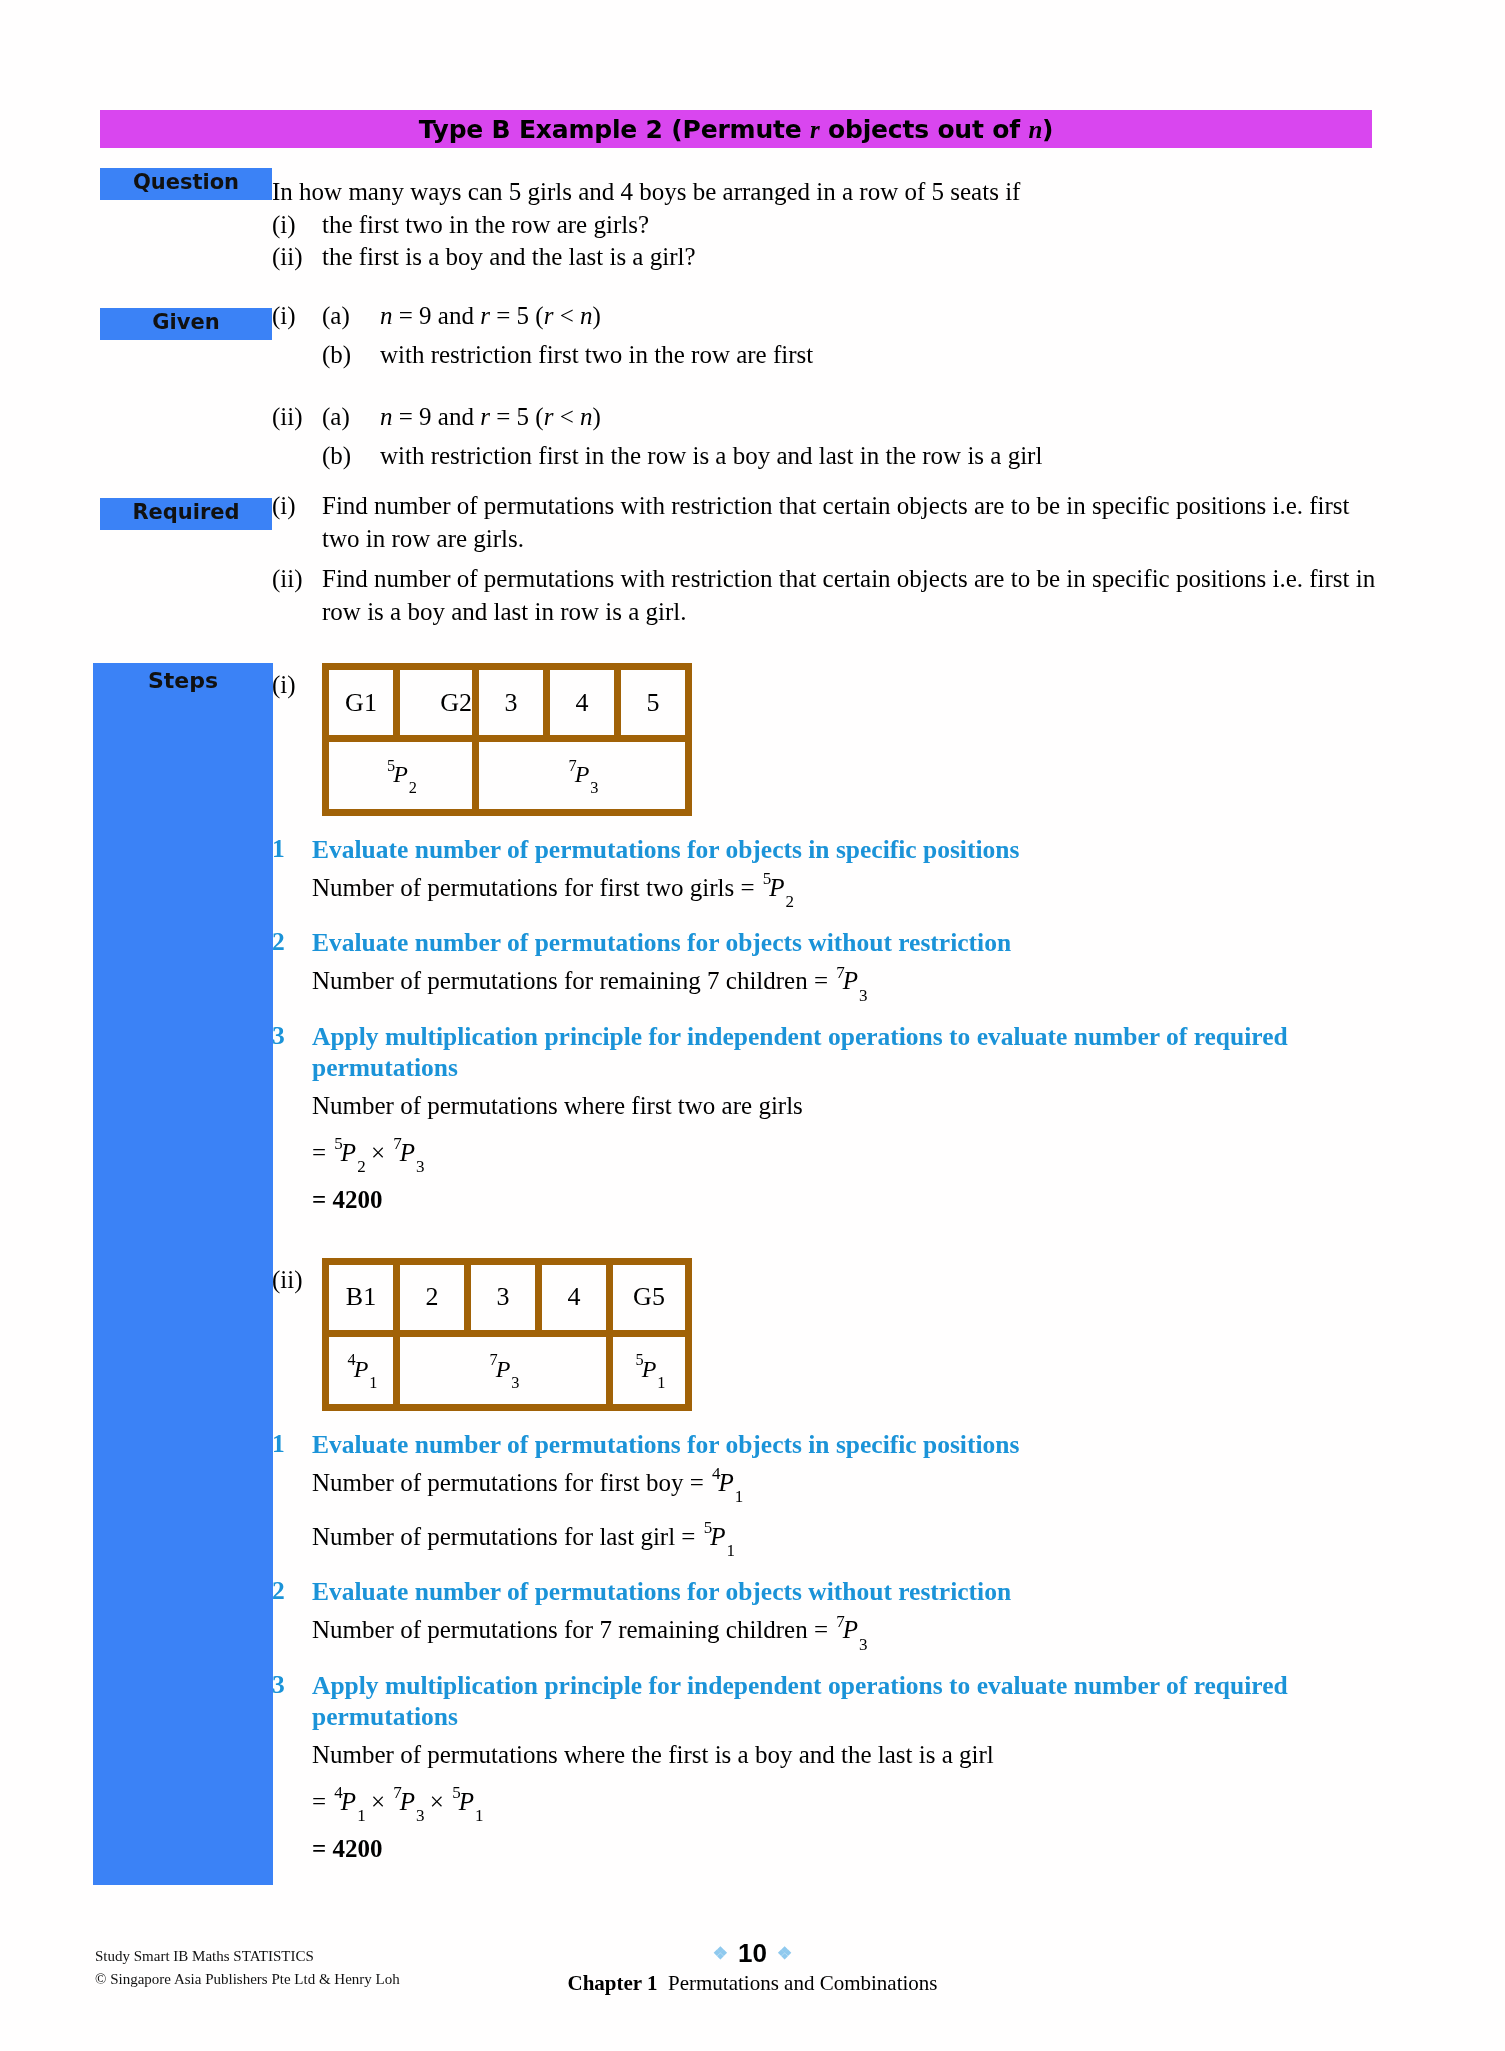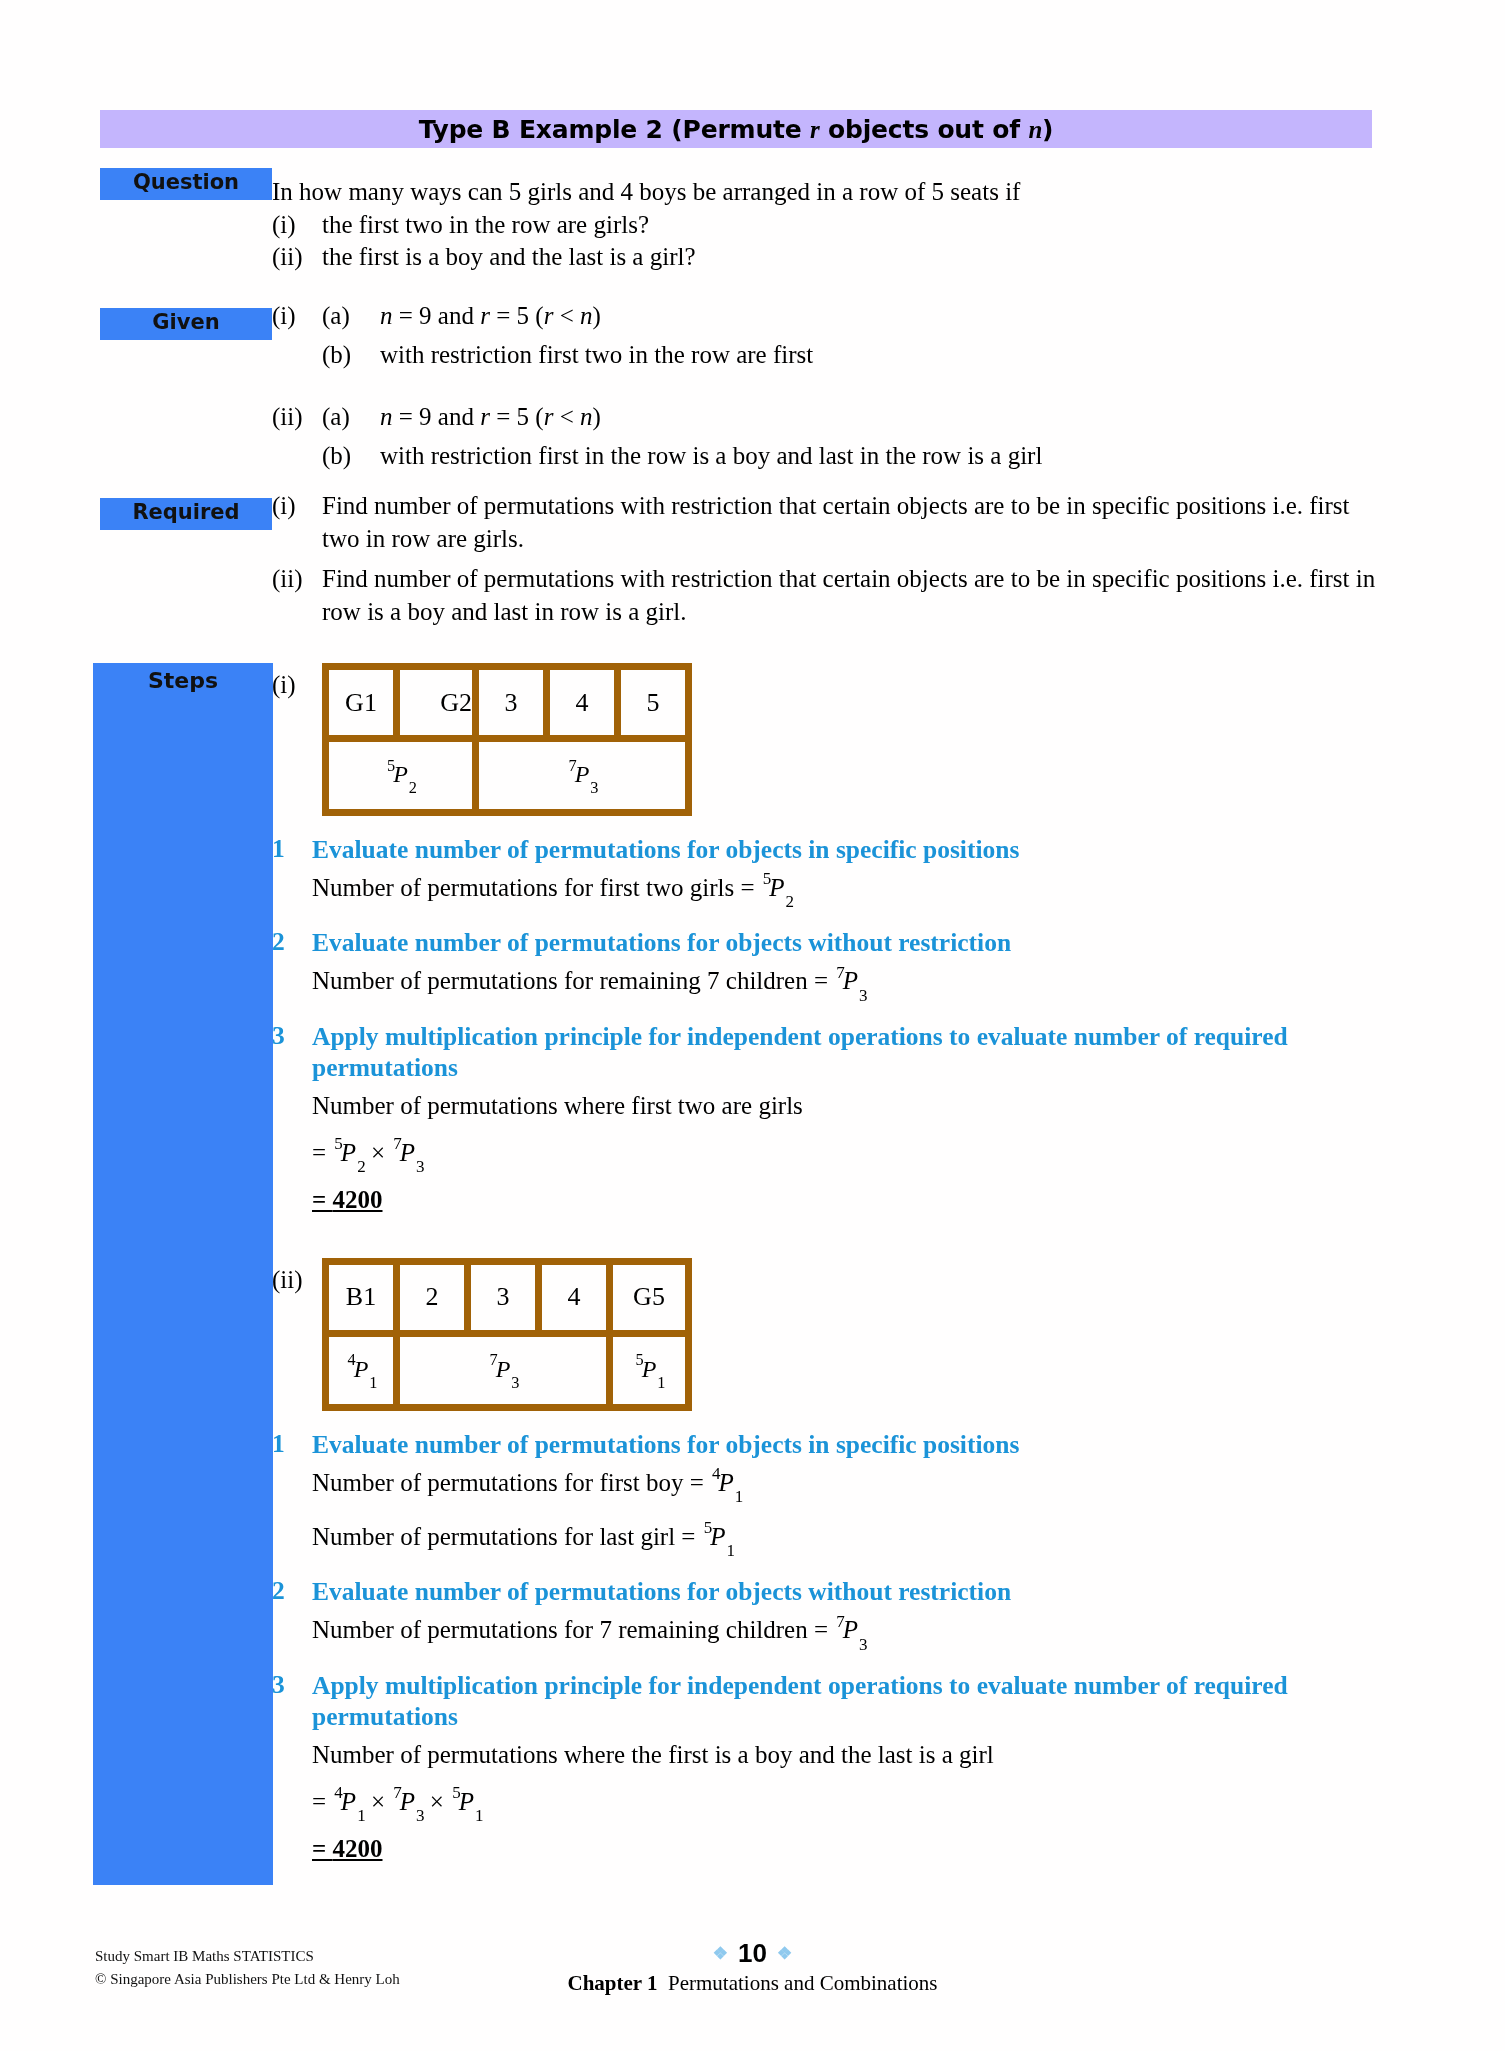--- a/index.html
+++ b/index.html
@@ -22,21 +22,21 @@
     background: #fffefe;
   }
 
   
   .title-banner {
     position: absolute;
     left: 100px;
     top: 110px;
     width: 1272px;
     height: 38px;
-    background: #c4b5fd;
+    background: #d946ef;
     display: flex;
     align-items: center;
     justify-content: center;
   }
   .title-text {
     font-family: "DejaVu Sans", sans-serif;
     font-weight: bold;
     font-size: 25px;
     letter-spacing: -0.2px;
     color: #000;
@@ -128,21 +128,21 @@
   }
   .step-body { flex: 1 1 auto; }
   .step-text {
     color: #000;
     font-weight: normal;
     font-size: 25px;
     margin-top: 6px;
     line-height: 1.35;
   }
   .eq { margin-top: 14px; font-size: 25px; }
-  .eq.bold { font-weight: bold; text-decoration: underline; }
+  .eq.bold { font-weight: bold; }
 
   
   .perm-table-wrap { display: flex; align-items: flex-start; }
   .perm-label { width: 50px; flex: 0 0 auto; font-size: 25px; padding-top: 8px;}
   table.permbox {
     border-collapse: collapse;
     table-layout: fixed;
   }
   table.permbox td {
     border: 7px solid #a16207;

